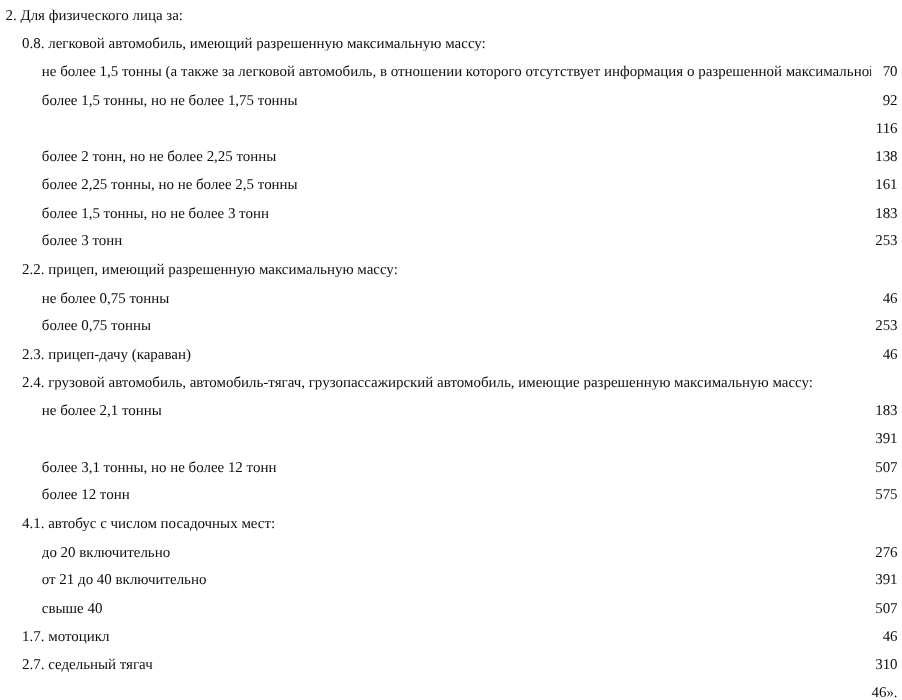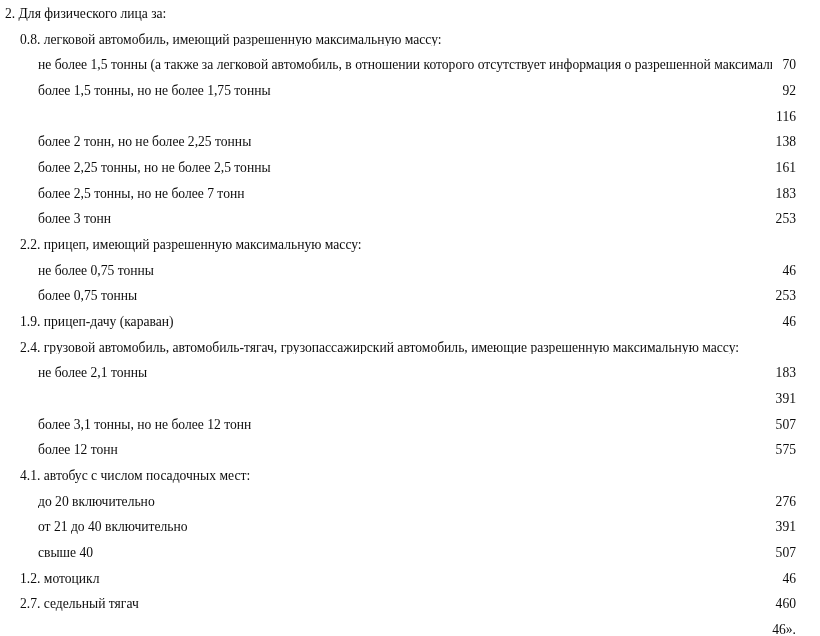--- a/index.html
+++ b/index.html
@@ -15,21 +15,21 @@
     color: #0d0d0d;
   }
   .doc {
     padding-top: 1px;
     width: 820px;
   }
   .row {
     display: flex;
     align-items: center;
     height: 25.68px;
-    padding-right: 24px;
+    padding-right: 4px;
     font-size: 13.6px;
     line-height: 1;
     box-sizing: border-box;
   }
   .row .text {
     white-space: nowrap;
     flex: 0 1 auto;
     min-width: 0;
     overflow: hidden;
   }
@@ -69,41 +69,41 @@
   </div>
     <div class="row indent-2">
     <span class="text">более 2 тонн, но не более 2,25 тонны</span>
     <span class="value">138</span>
   </div>
     <div class="row indent-2">
     <span class="text">более 2,25 тонны, но не более 2,5 тонны</span>
     <span class="value">161</span>
   </div>
     <div class="row indent-2">
-    <span class="text">более 2,5 тонны, но не более 7 тонн</span>
+    <span class="text">более 1,5 тонны, но не более 3 тонн</span>
     <span class="value">183</span>
   </div>
     <div class="row indent-2">
     <span class="text">более 3 тонн</span>
     <span class="value">253</span>
   </div>
     <div class="row indent-1">
     <span class="text">2.2. прицеп, имеющий разрешенную максимальную массу:</span>
     <span class="value"></span>
   </div>
     <div class="row indent-2">
     <span class="text">не более 0,75 тонны</span>
     <span class="value">46</span>
   </div>
     <div class="row indent-2">
     <span class="text">более 0,75 тонны</span>
     <span class="value">253</span>
   </div>
     <div class="row indent-1">
-    <span class="text">1.9. прицеп-дачу (караван)</span>
+    <span class="text">2.3. прицеп-дачу (караван)</span>
     <span class="value">46</span>
   </div>
     <div class="row indent-1">
     <span class="text">2.4. грузовой автомобиль, автомобиль-тягач, грузопассажирский автомобиль, имеющие разрешенную максимальную массу:</span>
     <span class="value"></span>
   </div>
     <div class="row indent-2">
     <span class="text">не более 2,1 тонны</span>
     <span class="value">183</span>
   </div>
@@ -128,23 +128,23 @@
   </div>
     <div class="row indent-2">
     <span class="text">от 21 до 40 включительно</span>
     <span class="value">391</span>
   </div>
     <div class="row indent-2">
     <span class="text">свыше 40</span>
     <span class="value">507</span>
   </div>
     <div class="row indent-1">
-    <span class="text">1.2. мотоцикл</span>
+    <span class="text">1.7. мотоцикл</span>
     <span class="value">46</span>
   </div>
     <div class="row indent-1">
     <span class="text">2.7. седельный тягач</span>
-    <span class="value">460</span>
+    <span class="value">310</span>
   </div>
     <div class="row indent-1">
     <span class="value">46».</span>
   </div>
   </div>
 
 </body></html>

